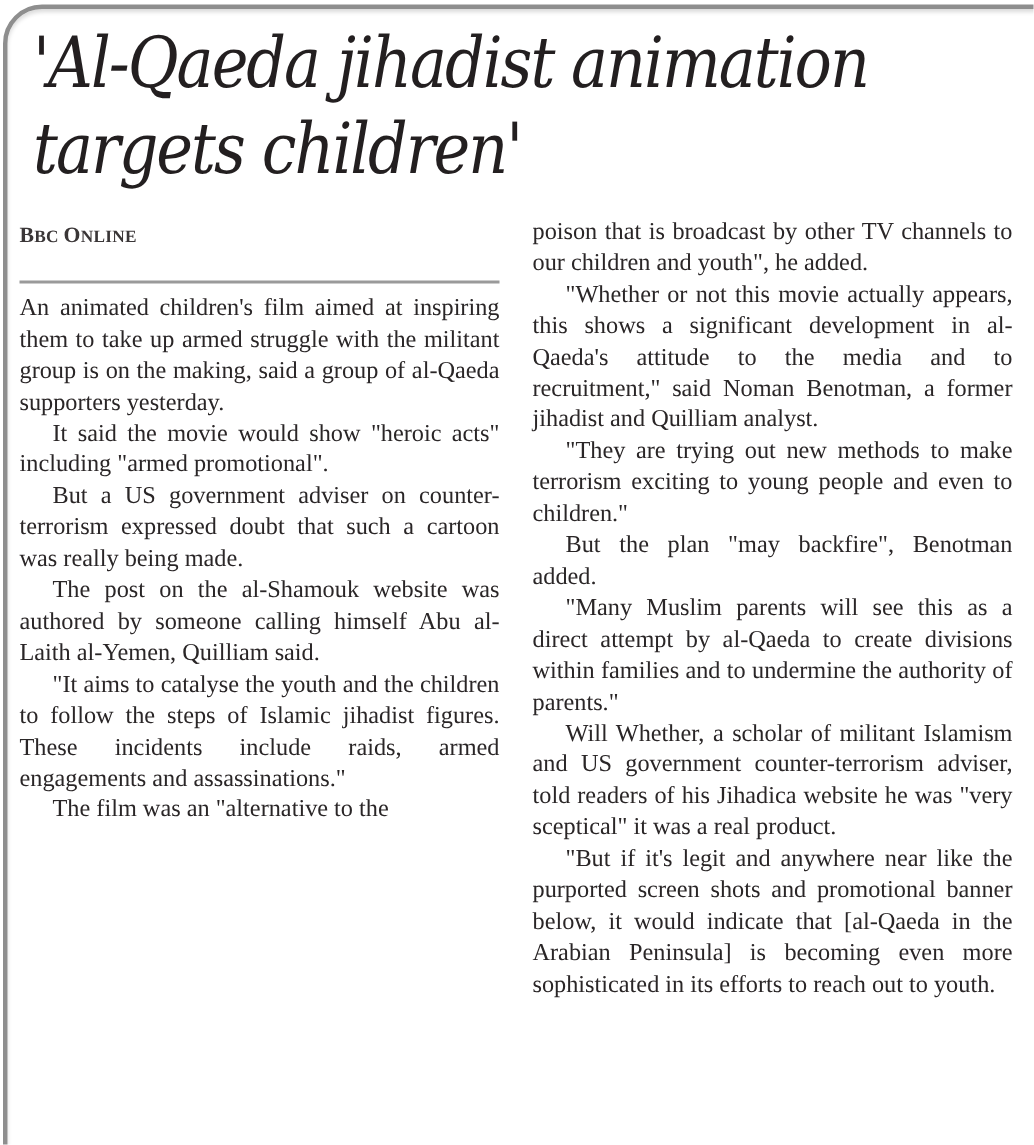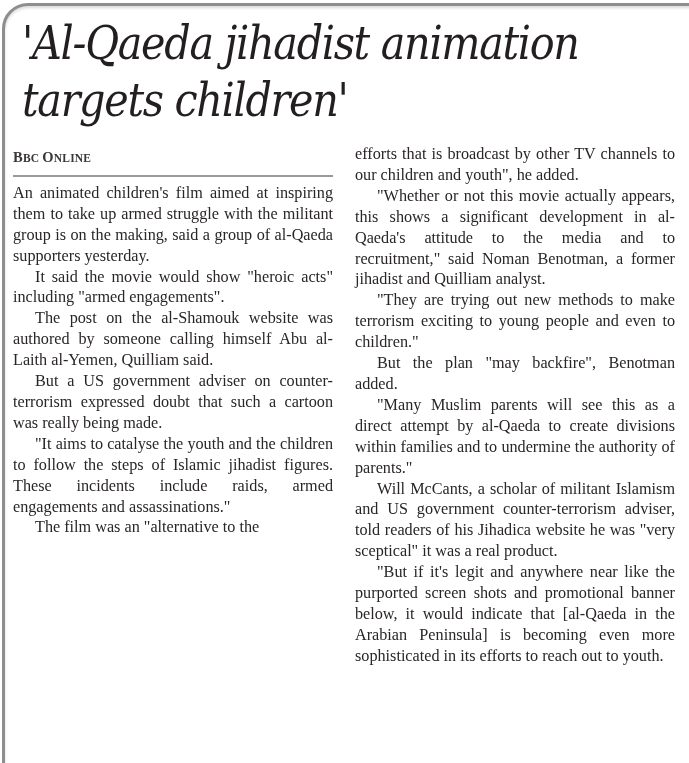--- a/index.html
+++ b/index.html
@@ -28,21 +28,21 @@
   .col {
     position: absolute; top: 145px; width: 320px;
     font-family: "Liberation Serif", "DejaVu Serif", serif;
     font-size: 16.2px; line-height: 20.9px; color: #2a2627;
   }
   .col-left { left: 13px; }
   .col-right { left: 355px; top: 144px; }
   .source {
     font-family: "Liberation Serif", serif; font-weight: bold;
     font-size: 14.5px; color: #3a3637; letter-spacing: 0.2px;
-    padding-bottom: 6px; border-bottom: 2px solid #9a9a9a;
+    padding-bottom: 18px; border-bottom: 2px solid #9a9a9a;
     margin-bottom: 6px; margin-top: 2px;
   }
   .source .sc { font-size: 11.5px; }
   .p { text-align: justify; margin: 0; text-indent: 22px; }
   .p.first { text-indent: 0; font-family: Liberation Serif, serif; }
   .p.cont { text-indent: 0; }
 </style>
 </head>
 <body>
 
@@ -51,28 +51,28 @@
 <h1 class="headline">
   <span>'Al-Qaeda jihadist animation</span><br>
   <span>targets children'</span>
 </h1>
 
 <div class="col col-left">
   <div class="source">
     <span>B</span><span class="sc">BC </span><span>O</span><span class="sc">NLINE</span>
   </div>
   <p class="p first">An animated children's film aimed at inspiring them to take up armed struggle with the militant group is on the making, said a group of al-Qaeda supporters yesterday.</p>
-  <p class="p">It said the movie would show "heroic acts" including "armed engagements".</p>
+  <p class="p">It said the movie would show "heroic acts" including "armed promotional".</p>
+  <p class="p">But a US government adviser on counter-terrorism expressed doubt that such a cartoon was really being made.</p>
   <p class="p">The post on the al-Shamouk website was authored by someone calling himself Abu al-Laith al-Yemen, Quilliam said.</p>
-  <p class="p">But a US government adviser on counter-terrorism expressed doubt that such a cartoon was really being made.</p>
   <p class="p">"It aims to catalyse the youth and the children to follow the steps of Islamic jihadist figures. These incidents include raids, armed engagements and assassinations."</p>
   <p class="p">The film was an "alternative to the</p>
 </div>
 
 <div class="col col-right">
-  <p class="p cont">efforts that is broadcast by other TV channels to our children and youth", he added.</p>
+  <p class="p cont">poison that is broadcast by other TV channels to our children and youth", he added.</p>
   <p class="p">"Whether or not this movie actually appears, this shows a significant development in al-Qaeda's attitude to the media and to recruitment," said Noman Benotman, a former jihadist and Quilliam analyst.</p>
   <p class="p">"They are trying out new methods to make terrorism exciting to young people and even to children."</p>
   <p class="p">But the plan "may backfire", Benotman added.</p>
   <p class="p">"Many Muslim parents will see this as a direct attempt by al-Qaeda to create divisions within families and to undermine the authority of parents."</p>
-  <p class="p">Will McCants, a scholar of militant Islamism and US government counter-terrorism adviser, told readers of his Jihadica website he was "very sceptical" it was a real product.</p>
+  <p class="p">Will Whether, a scholar of militant Islamism and US government counter-terrorism adviser, told readers of his Jihadica website he was "very sceptical" it was a real product.</p>
   <p class="p">"But if it's legit and anywhere near like the purported screen shots and promotional banner below, it would indicate that [al-Qaeda in the Arabian Peninsula] is becoming even more sophisticated in its efforts to reach out to youth.</p>
 </div>
 
 </body></html>

